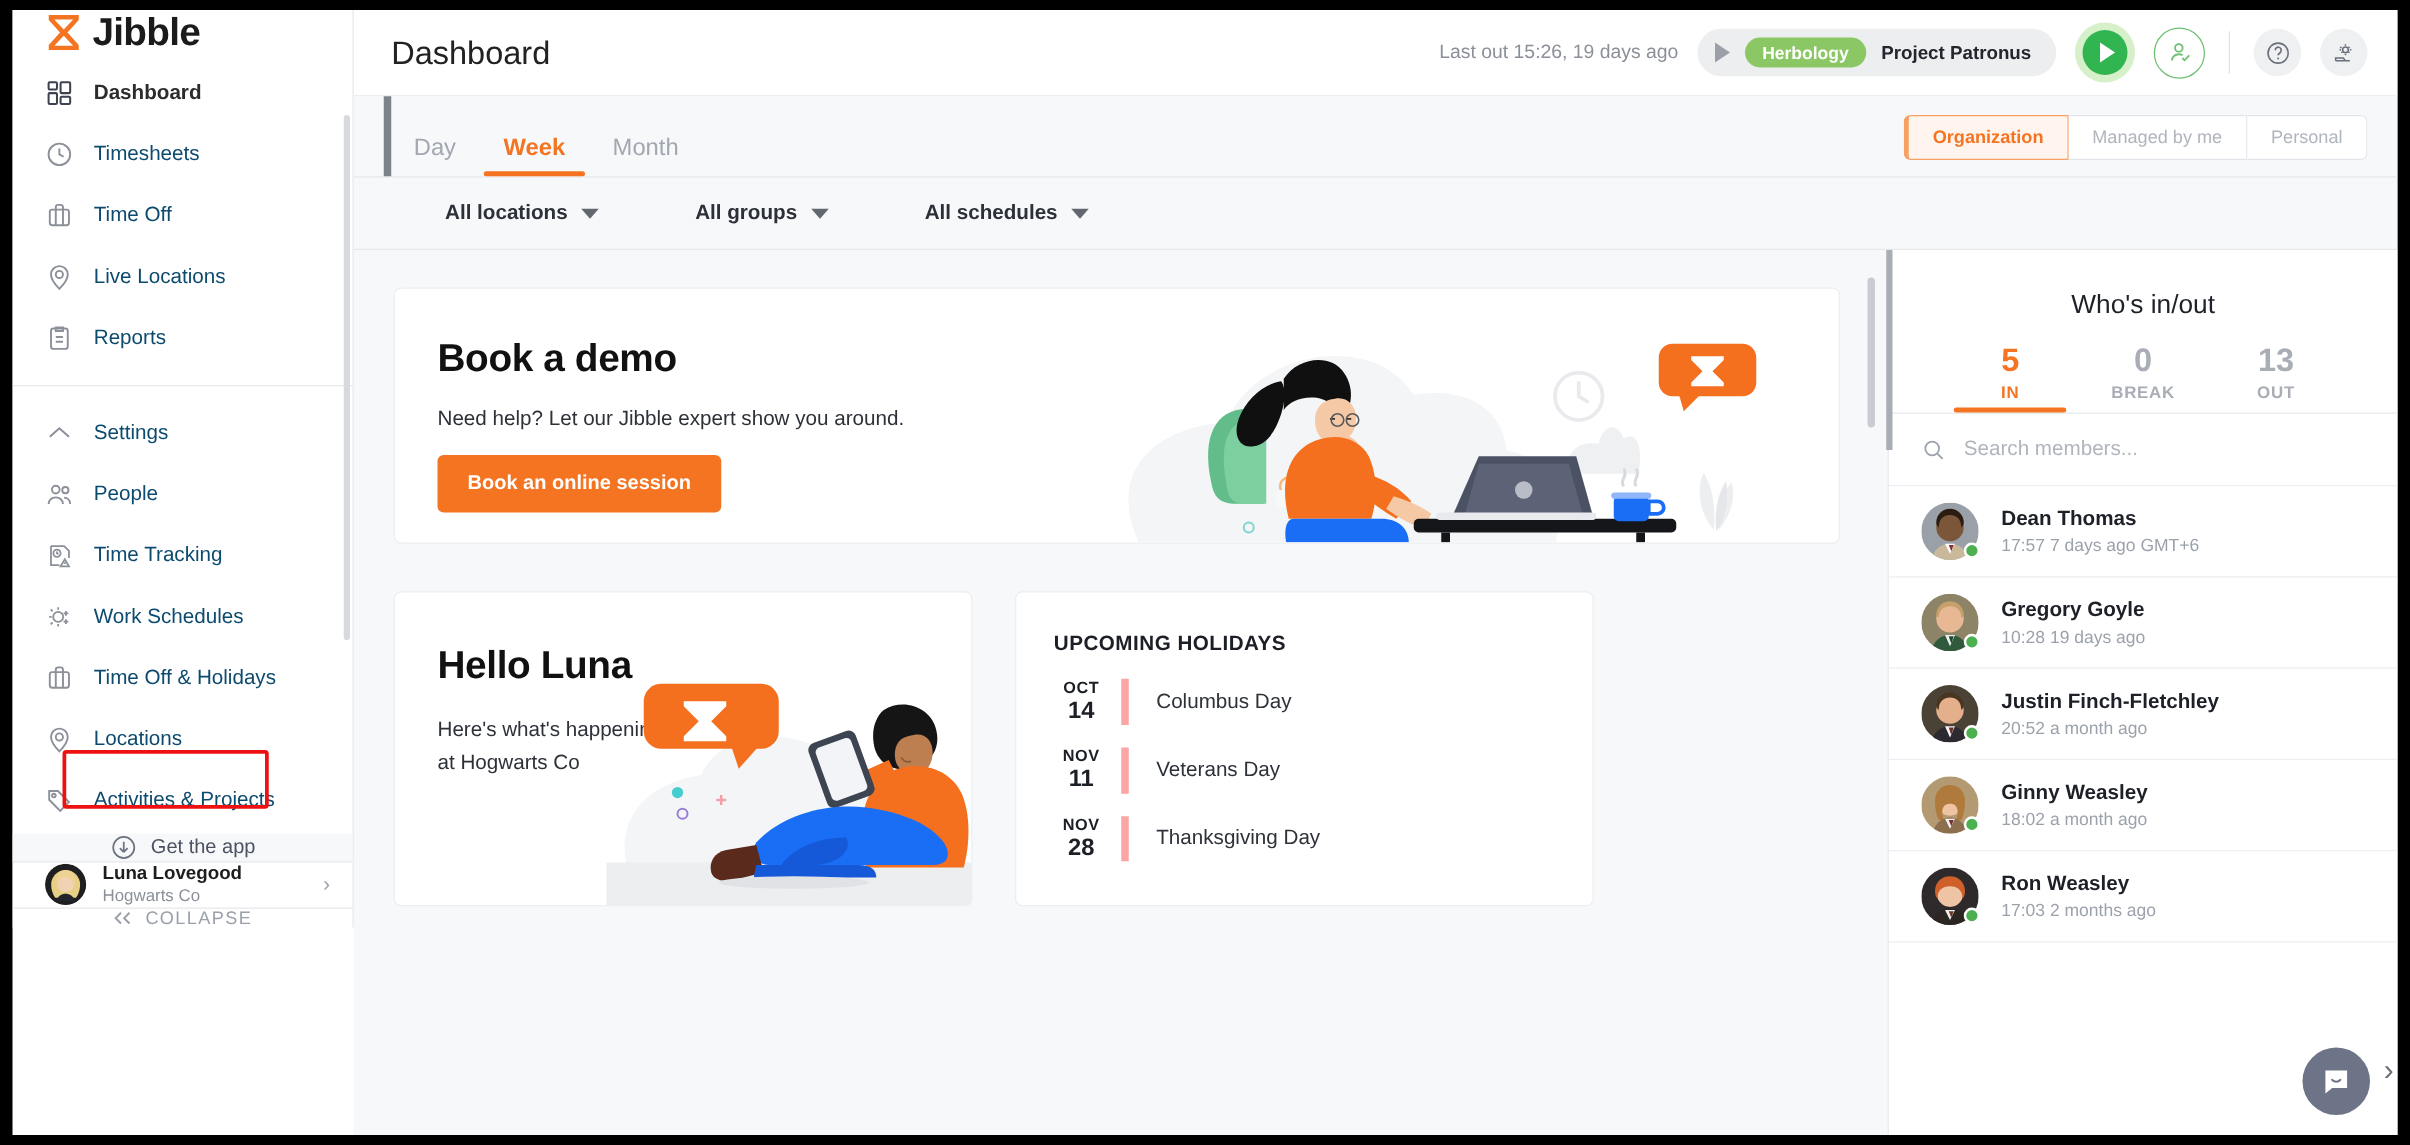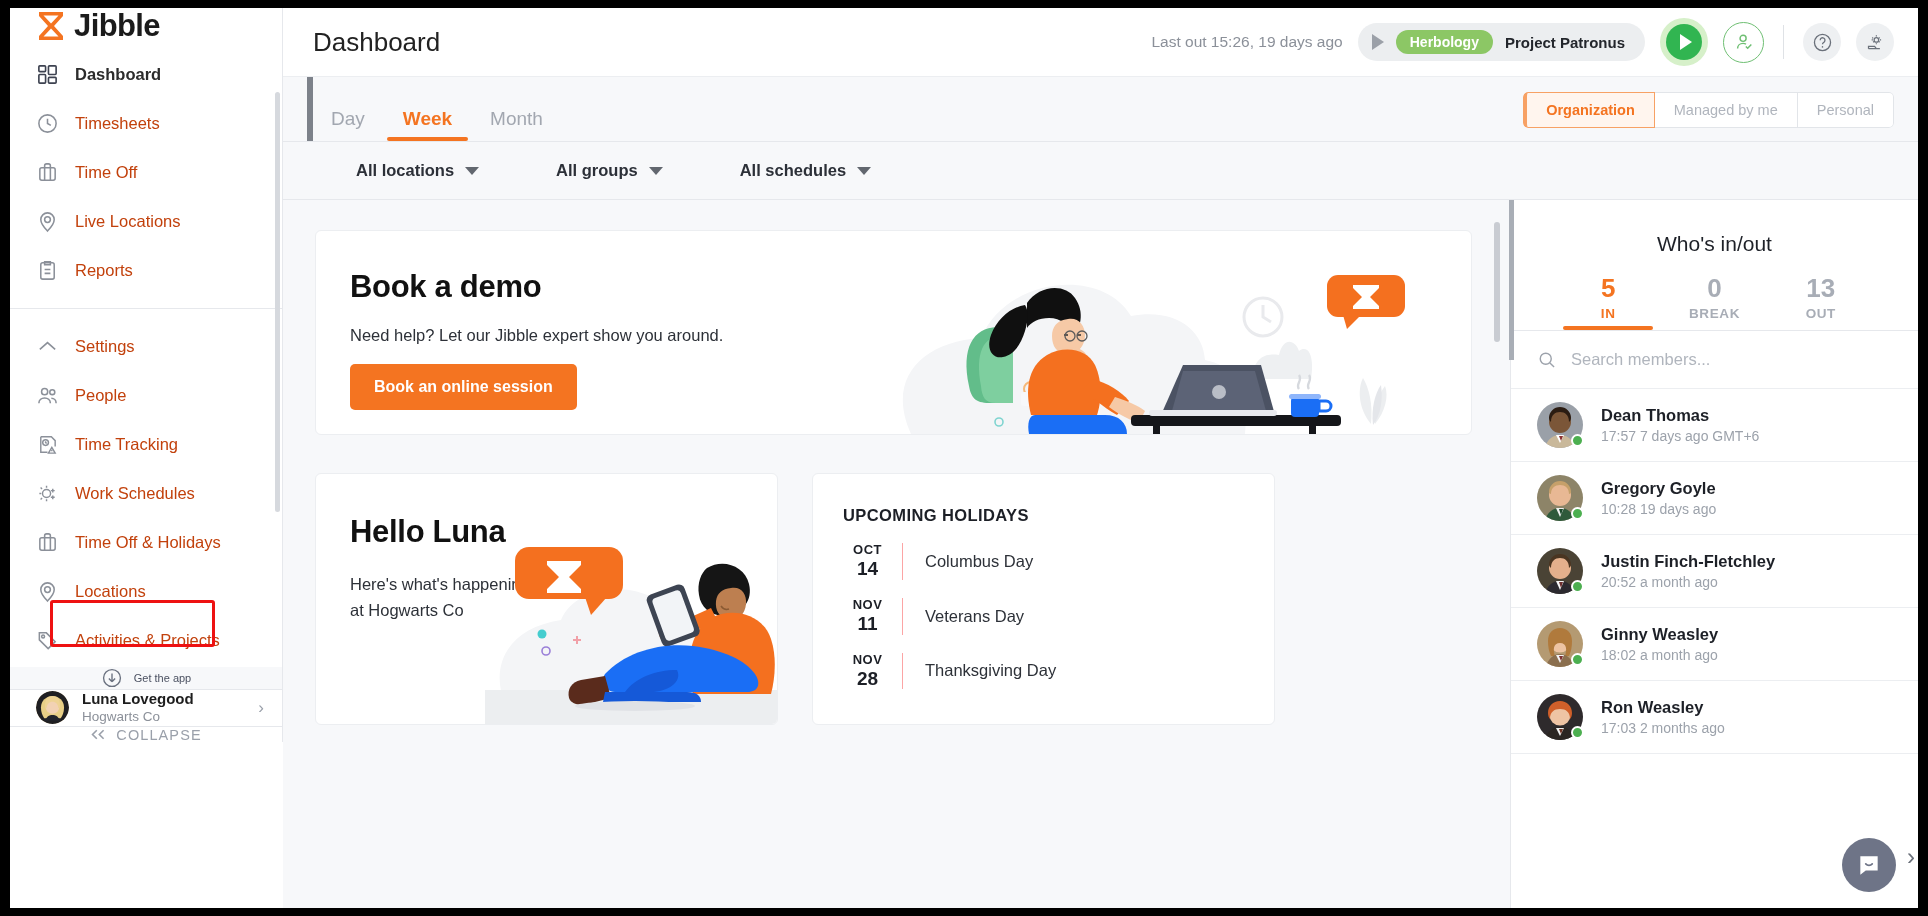--- a/index.html
+++ b/index.html
@@ -35,37 +35,37 @@
     font-size: 31px; font-weight: 700; color: #1b1b1b;
     letter-spacing: -0.6px;
   }
   .nav { padding-top: 6px; }
   .nav-item {
     height: 49px; display: flex; align-items: center;
     padding-left: 26px; gap: 16px; cursor: pointer;
     position: relative;
   }
   .nav-item .ic { width: 23px; height: 23px; flex: 0 0 23px; color: #8b9099; }
-  .nav-item .lbl { font-size: 16.5px; color: #c2410c; }
+  .nav-item .lbl { font-size: 16.5px; color: #0c4a6e; }
   .nav-item.active .lbl { color: #2c2c2c; font-weight: 700; }
   .nav-item.active .ic { color: #3d4250; }
   .nav-item.active::before {
     content: ""; position: absolute; left: -8px; top: 6px;
     width: 8px; height: 38px; background: #3f4a6b; border-radius: 3px;
   }
   .nav-sep { height: 1px; background: #e6e8ec; margin: 13px 0 13px 0; }
   .getapp-zone {
     margin-top: 2px;
     height: 56px;
     background: #f7f8fa;
     display: flex; align-items: center; justify-content: center;
     gap: 11px; cursor: pointer;
   }
   .getapp-zone .ic { width: 22px; height: 22px; color: #6b7280; }
-  .getapp-zone .lbl { font-size: 11px; color: #4b5161; }
+  .getapp-zone .lbl { font-size: 16px; color: #4b5161; }
   .redbox {
     position: absolute; left: 40px; top: 592px;
     width: 165px; height: 47px;
     border: 3px solid #ee1111; border-radius: 3px;
     pointer-events: none; z-index: 30;
   }
   .user-row {
     height: 62px; display: flex; align-items: center;
     gap: 13px; padding: 0 18px 0 26px;
     border-top: 1px solid #e6e8ec; cursor: pointer;
@@ -221,21 +221,21 @@
   .holiday-card {
     width: 463px; height: 252px; padding: 32px 0 0 30px;
     border: 1px solid #eceef1;
   }
   .holiday-title {
     font-size: 16.5px; font-weight: 700; color: #1c1f26; letter-spacing: 0.4px;
   }
   .hrow { display: flex; align-items: center; margin-top: 18px; }
   .hdate {
     width: 60px; text-align: center; line-height: 1.15;
-    border-right: 1px solid #fca5a5; padding-right: 10px;
+    border-right: 6px solid #fca5a5; padding-right: 10px;
   }
   .hmon { font-size: 13px; font-weight: 700; color: #1c1f26; letter-spacing: 0.5px; }
   .hday { font-size: 19px; font-weight: 700; color: #1c1f26; }
   .hname { font-size: 16.5px; color: #2d3138; padding-left: 22px; }
 
   .content-scroll {
     position: absolute; right: 10px; top: 22px; width: 6px; height: 120px;
     background: #c9ccd2; border-radius: 3px;
   }
 

